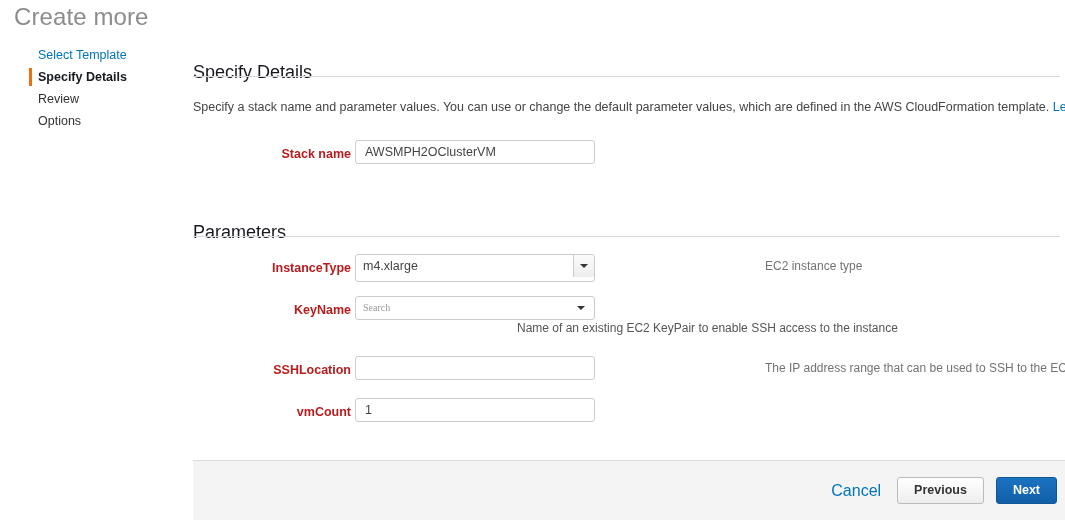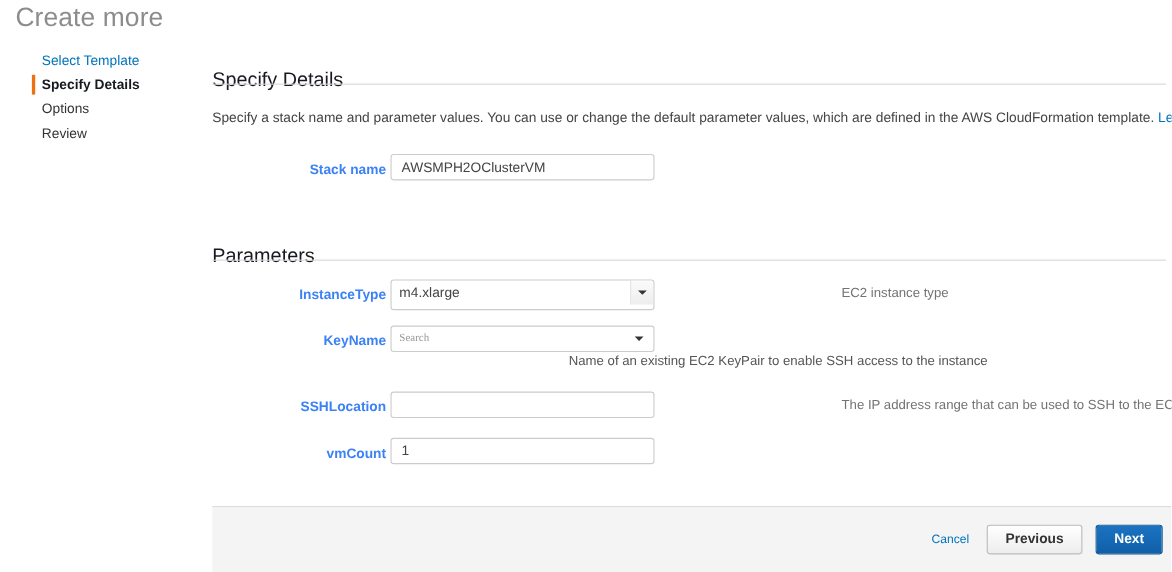--- a/index.html
+++ b/index.html
@@ -115,21 +115,21 @@
     left: 0;
     height: 0;
   }
   .field-label {
     position: absolute;
     left: 0;
     width: 158px;
     text-align: right;
     font-size: 12.5px;
     font-weight: bold;
-    color: #3b82f6;
+    color: #b91c1c;
     line-height: 22px;
     top: 3px;
   }
   .field-wrap {
     position: absolute;
     left: 162px;
     top: 0;
   }
   .text-input {
     box-sizing: border-box;
@@ -251,21 +251,21 @@
   }
   .footer-actions {
     position: absolute;
     right: 8px;
     top: 16px;
     display: flex;
     align-items: center;
     gap: 12px;
   }
   .link-button {
-    font-size: 11px;
+    font-size: 16px;
     color: #0073bb;
     background: none;
     border: none;
     padding: 0 4px;
     cursor: pointer;
     font-family: "Liberation Sans", sans-serif;
   }
   .btn {
     box-sizing: border-box;
     height: 27px;
@@ -295,24 +295,24 @@
 
 <nav class="wizard-nav">
   <div class="wizard-step link">
     <span>Select Template</span>
   </div>
   <div class="wizard-step current">
     <span class="step-marker"></span>
     <span>Specify Details</span>
   </div>
   <div class="wizard-step plain">
+    <span>Review</span>
+  </div>
+  <div class="wizard-step plain">
     <span>Options</span>
-  </div>
-  <div class="wizard-step plain">
-    <span>Review</span>
   </div>
 </nav>
 
 <main class="content">
 
   <h2 class="section-title" id="specify-details-title">Specify Details</h2>
   <div class="rule" id="rule-details"></div>
 
   <p class="intro-text">
     <span>Specify a stack name and parameter values. You can use or change the default parameter values, which are defined in the AWS CloudFormation template.</span>

